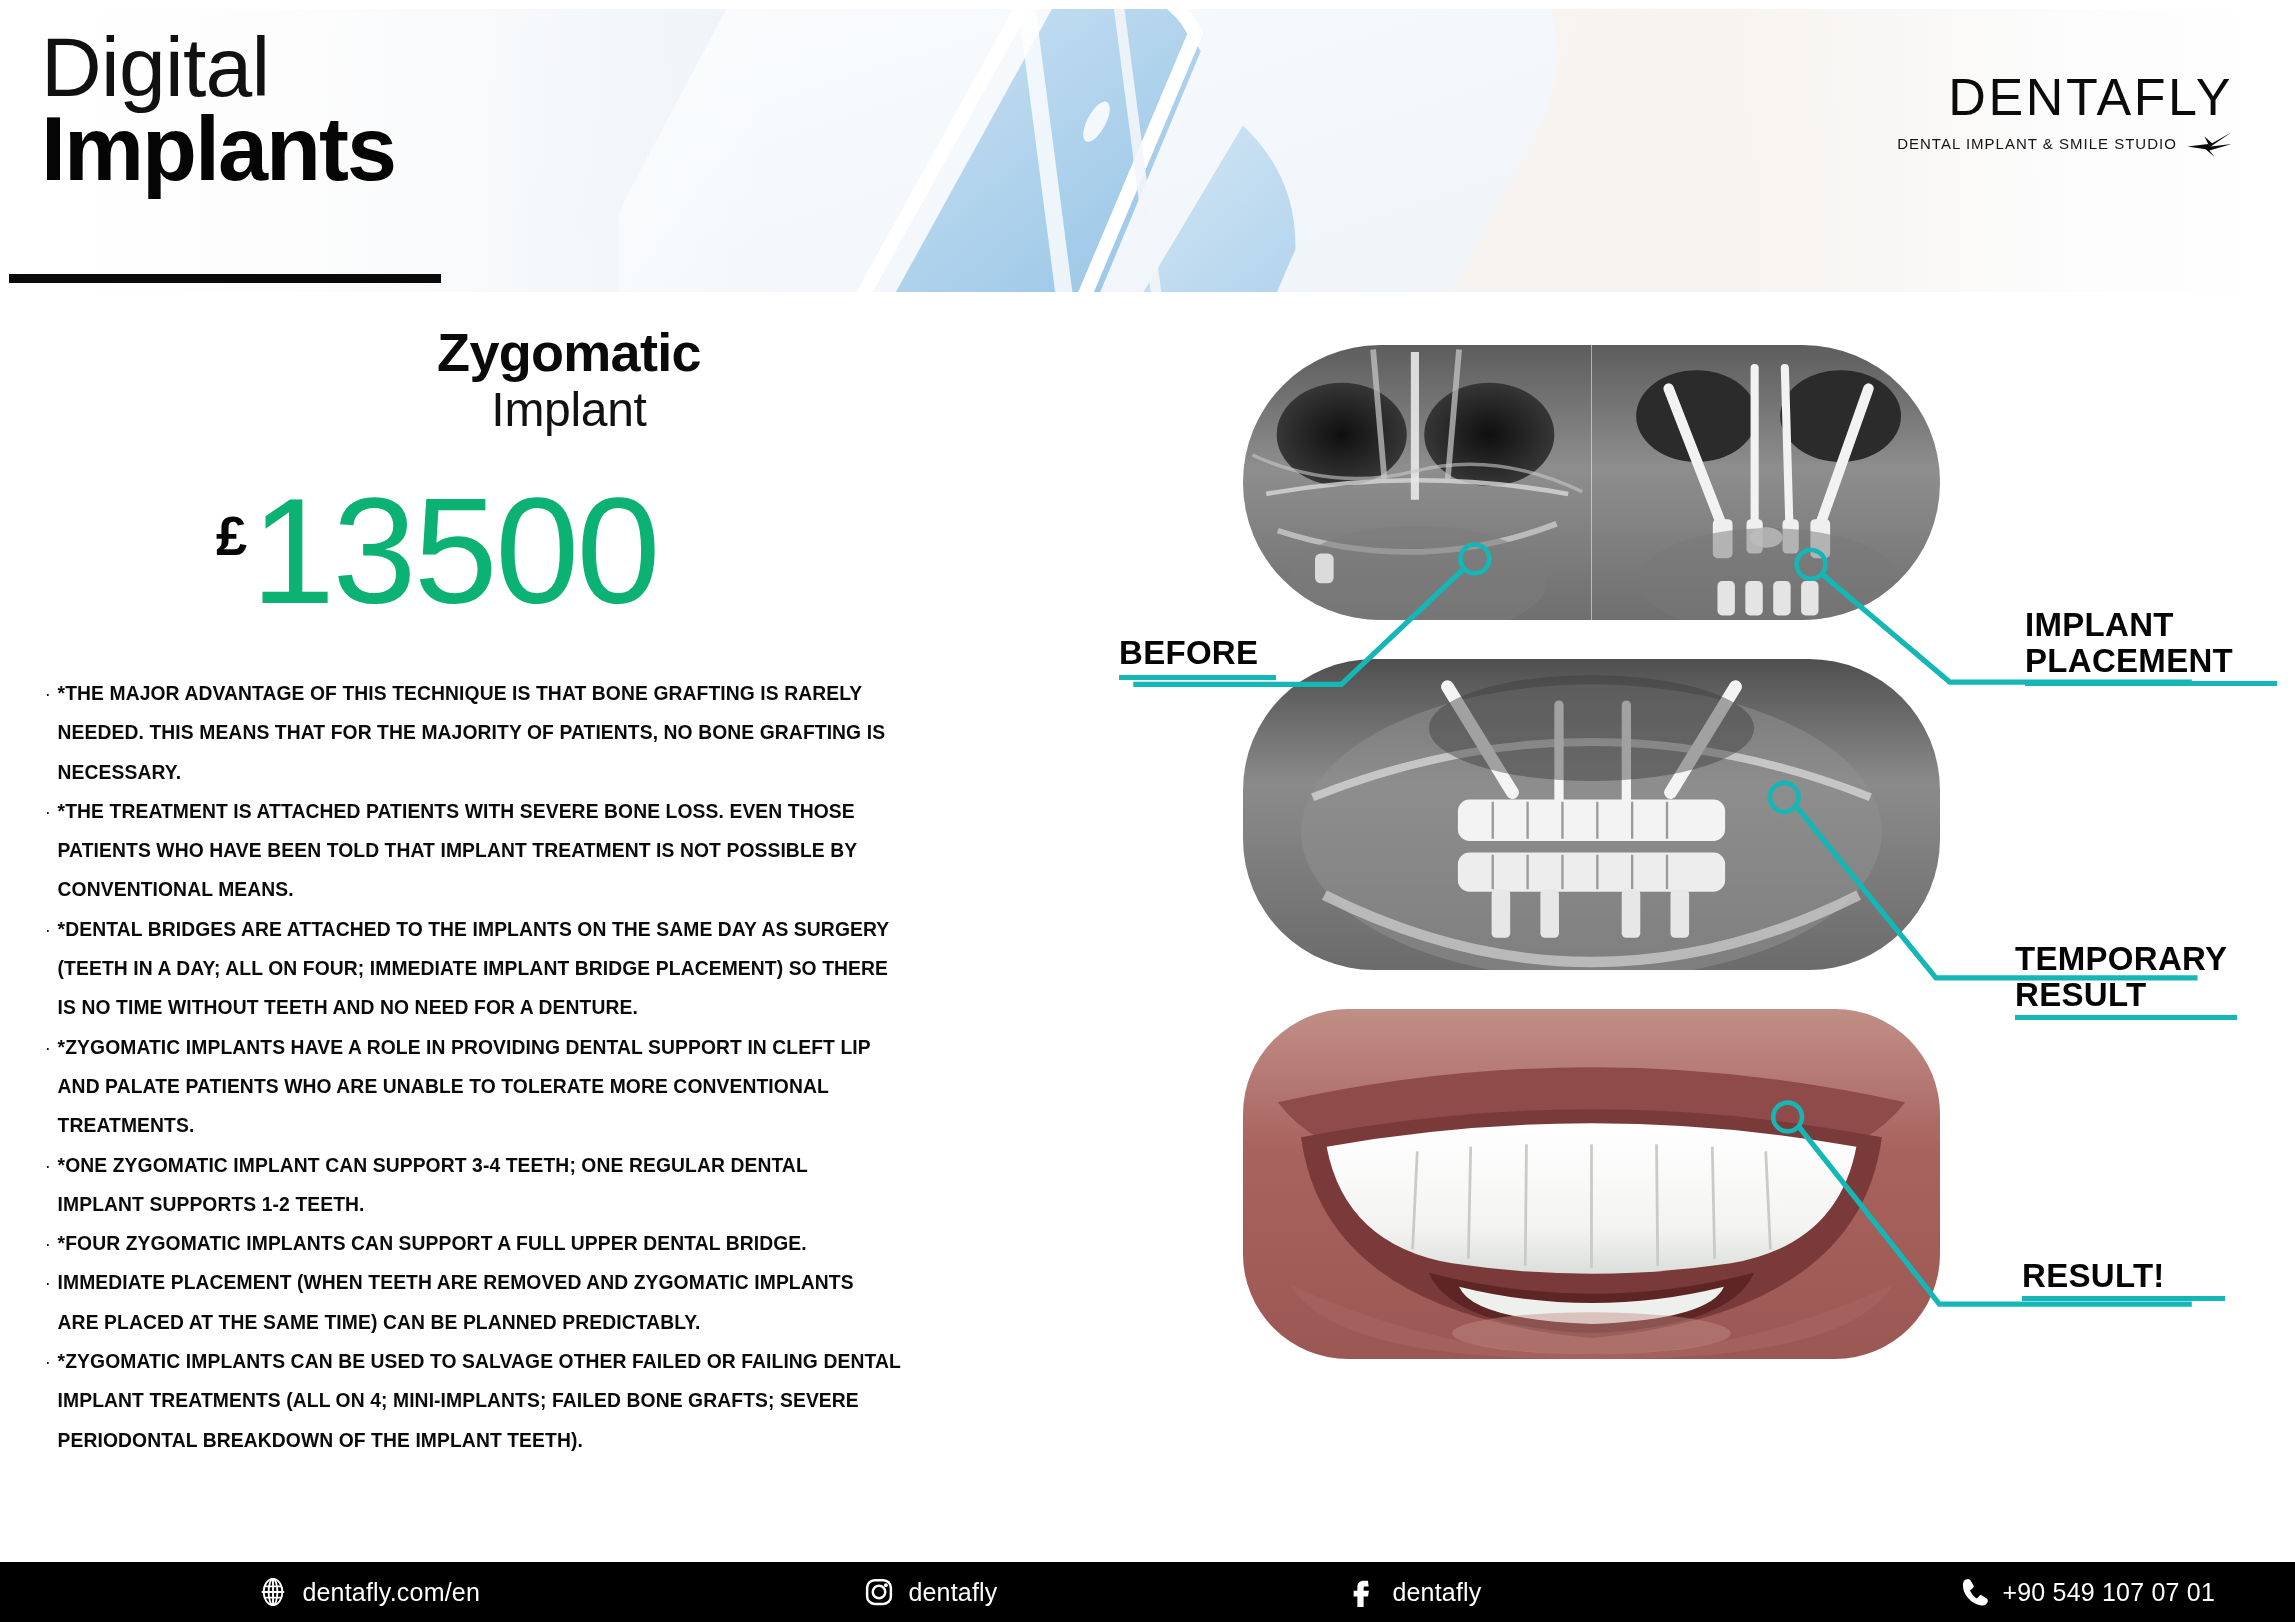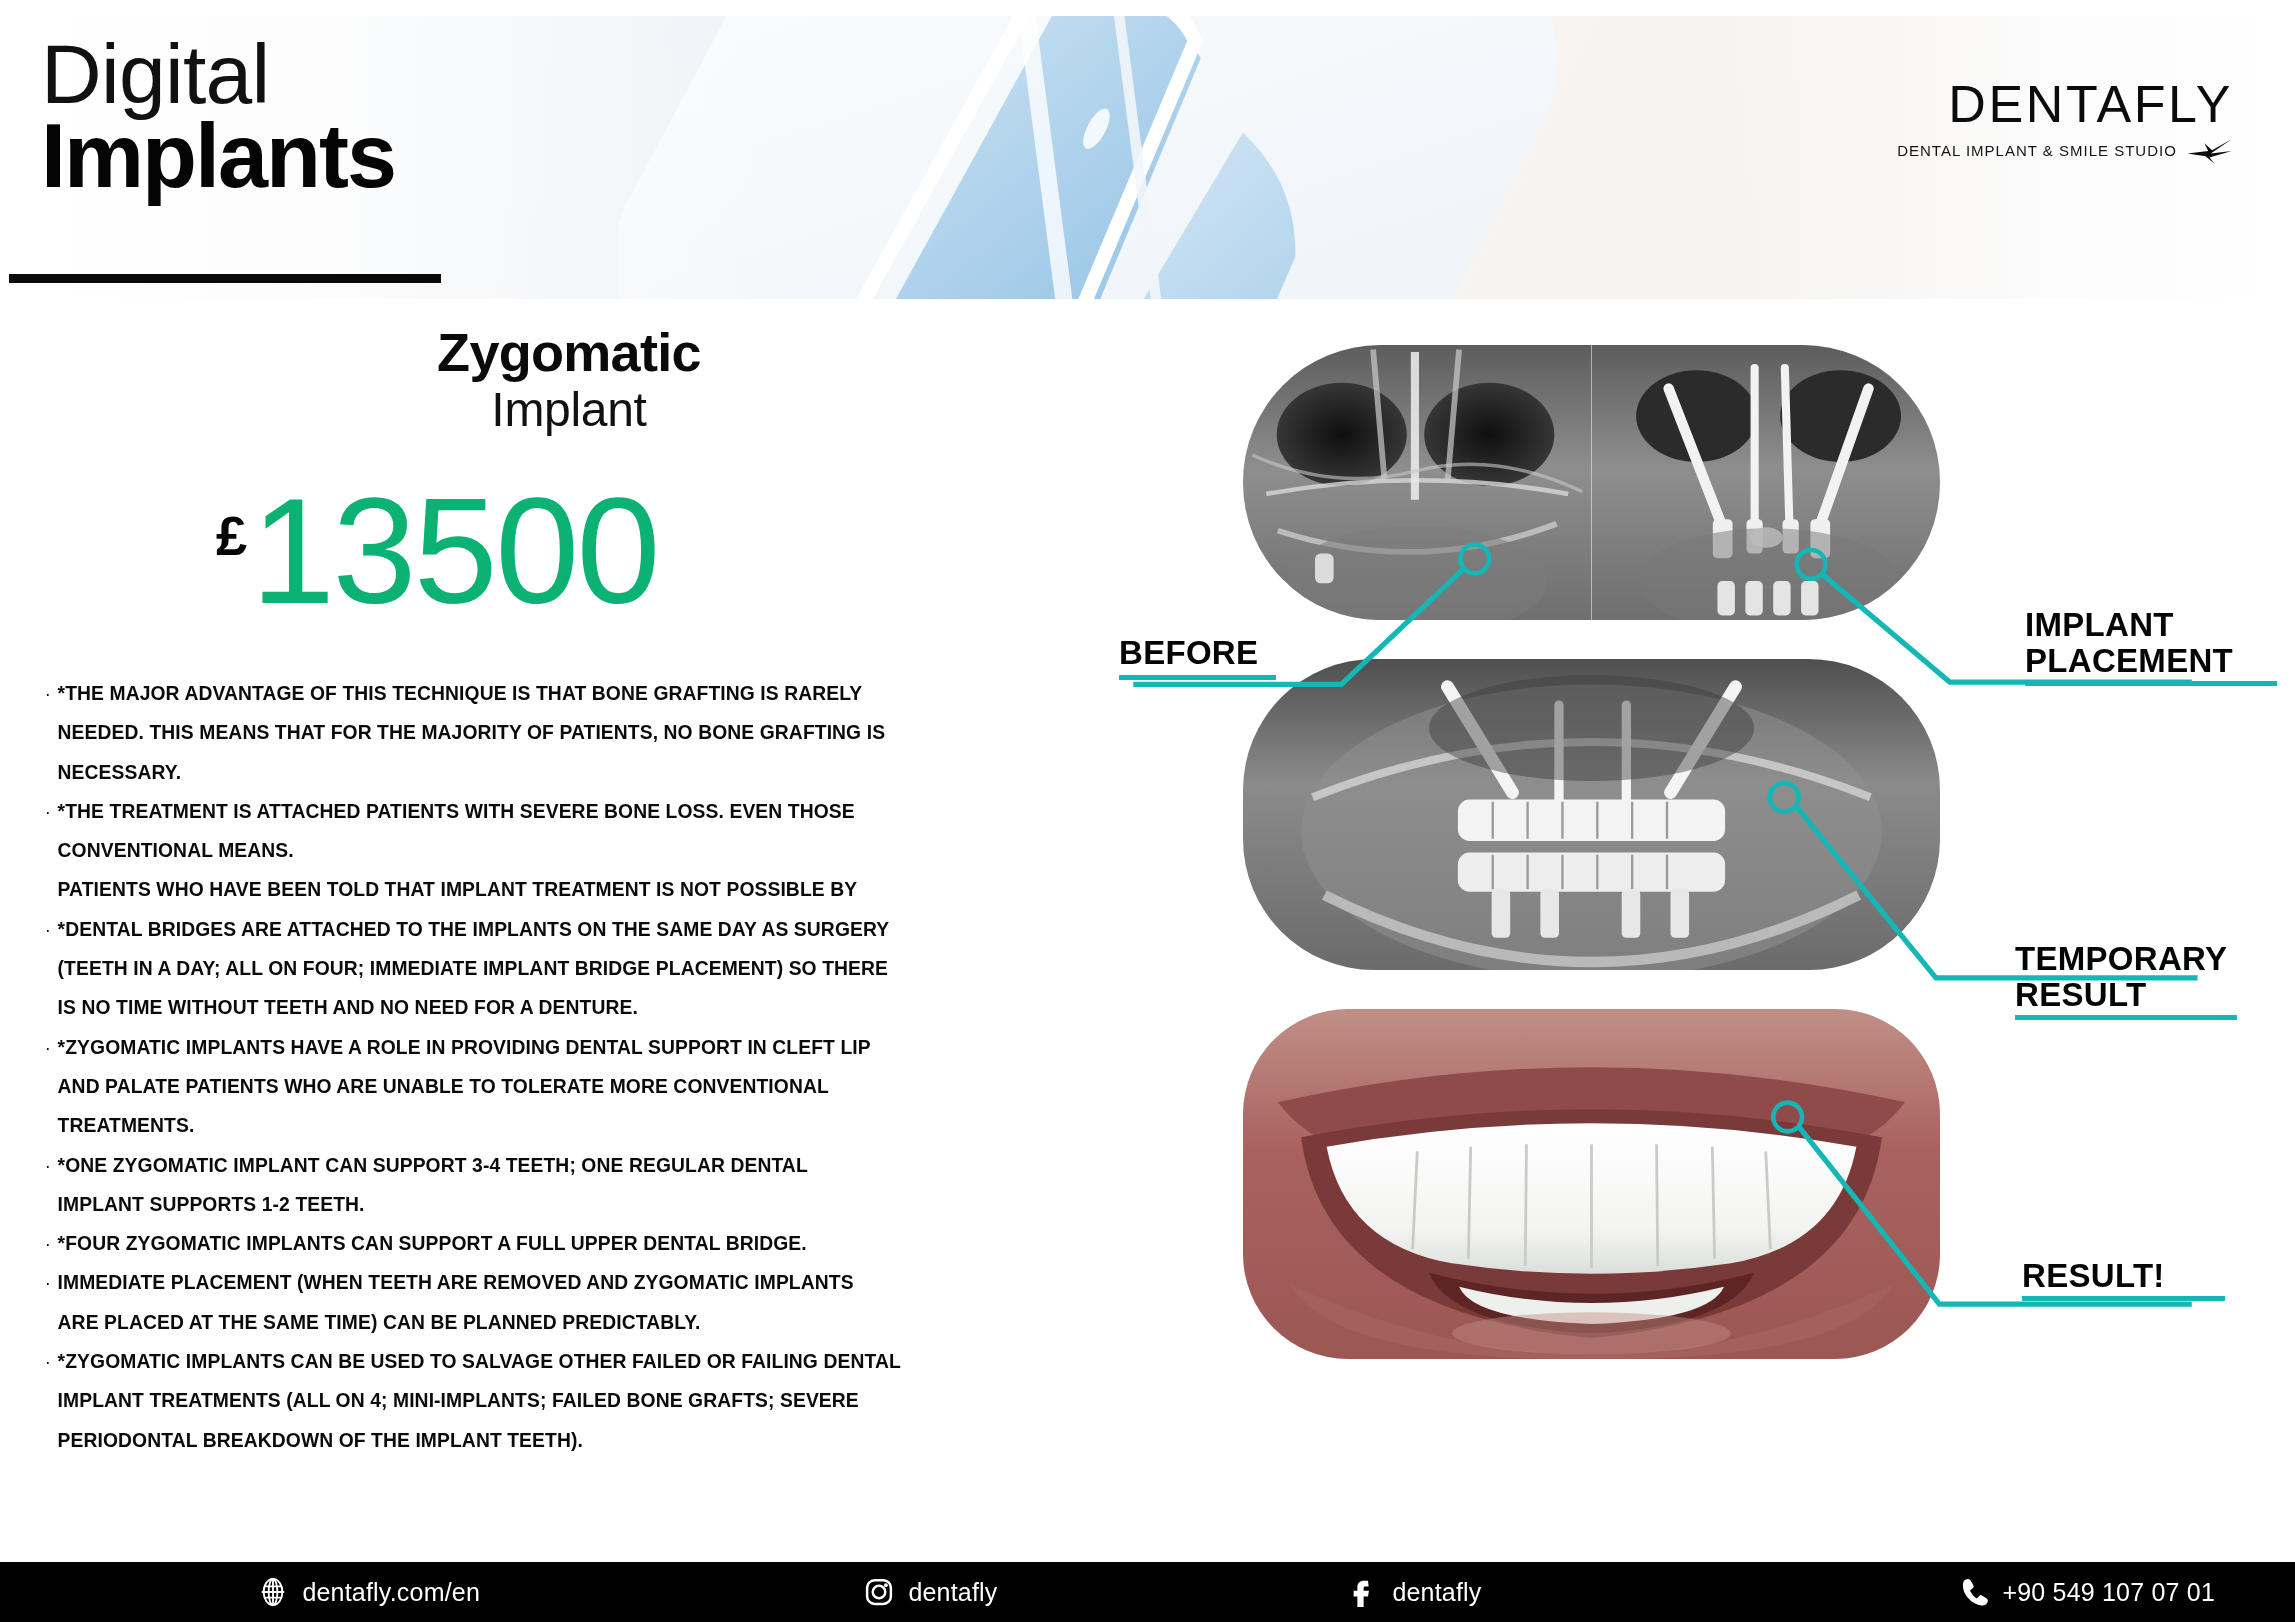--- a/index.html
+++ b/index.html
@@ -5,21 +5,21 @@
 <style>
   * { margin:0; padding:0; box-sizing:border-box; }
   html,body { background:#ffffff; }
   body {
     width:2295px; height:1622px; position:relative; overflow:hidden;
     font-family:"Liberation Sans", sans-serif; color:#000;
   }
 
   
   .header {
-    position:absolute; left:0; top:16px; width:2295px; height:283px;
+    position:absolute; left:0; top:9px; width:2295px; height:283px;
     background:
       linear-gradient(115deg,#f4f7fa 0%,#eef3f8 28%,#f7f4f1 62%,#f4f0ec 100%);
     overflow:hidden;
   }
   .hdr-graphic { position:absolute; right:694px; top:-157px; width:982px; height:628px; }
   .hdr-fade-l { position:absolute; left:0; top:0; width:785px; height:283px;
     background:linear-gradient(90deg,#ffffff 0%,#fdfdfd 35%,rgba(255,255,255,0) 100%); }
   .hdr-fade-r { position:absolute; right:0; top:0; width:589px; height:283px;
     background:linear-gradient(270deg,#ffffff 0%,#fcfcfc 40%,rgba(255,255,255,0) 100%); }
 
@@ -181,25 +181,25 @@
       <div class="bullet">
         <div class="bullet-dot"></div>
         <div class="bullet-text">NECESSARY.</div>
       </div>
       <div class="bullet">
         <div class="bullet-dot">·</div>
         <div class="bullet-text">*THE TREATMENT IS ATTACHED PATIENTS WITH SEVERE BONE LOSS. EVEN THOSE</div>
       </div>
       <div class="bullet">
         <div class="bullet-dot"></div>
+        <div class="bullet-text">PATIENTS WHO HAVE BEEN TOLD THAT IMPLANT TREATMENT IS NOT POSSIBLE BY</div>
+      </div>
+      <div class="bullet">
+        <div class="bullet-dot"></div>
         <div class="bullet-text">CONVENTIONAL MEANS.</div>
-      </div>
-      <div class="bullet">
-        <div class="bullet-dot"></div>
-        <div class="bullet-text">PATIENTS WHO HAVE BEEN TOLD THAT IMPLANT TREATMENT IS NOT POSSIBLE BY</div>
       </div>
       <div class="bullet">
         <div class="bullet-dot">·</div>
         <div class="bullet-text">*DENTAL BRIDGES ARE ATTACHED TO THE IMPLANTS ON THE SAME DAY AS SURGERY</div>
       </div>
       <div class="bullet">
         <div class="bullet-dot"></div>
         <div class="bullet-text">(TEETH IN A DAY; ALL ON FOUR; IMMEDIATE IMPLANT BRIDGE PLACEMENT) SO THERE</div>
       </div>
       <div class="bullet">

